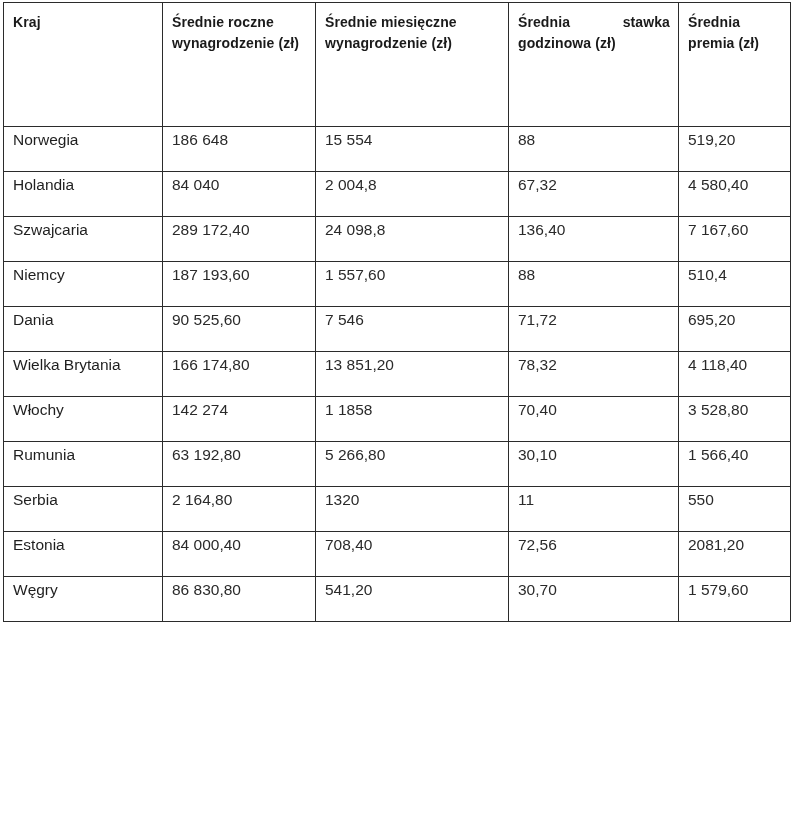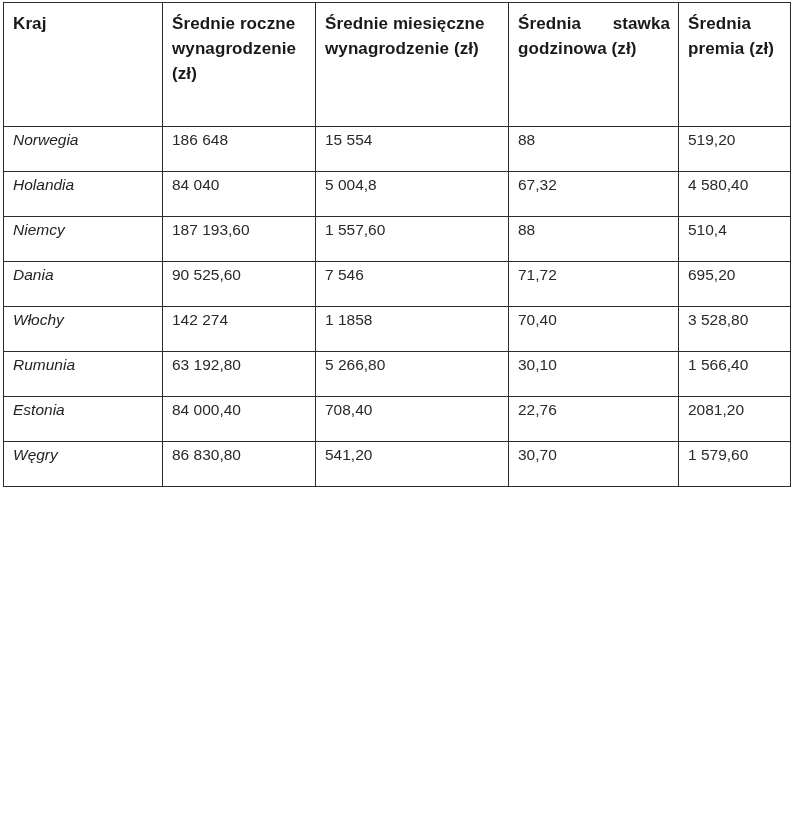--- a/index.html
+++ b/index.html
@@ -40,21 +40,21 @@
   col.c0 { width: 159px; }
   col.c1 { width: 153px; }
   col.c2 { width: 193px; }
   col.c3 { width: 170px; }
   col.c4 { width: 112px; }
 
   thead th {
     height: 124px;
     padding: 9px 8px 4px 9px;
     font-weight: bold;
-    font-size: 17px;
+    font-size: 14px;
     line-height: 1.47;
     text-align: left;
     letter-spacing: 0.1px;
     overflow-wrap: break-word;
     word-break: break-word;
   }
   thead th.justify {
     text-align: justify;
     text-align-last: left;
   }
@@ -62,21 +62,20 @@
     height: 45px;
     padding: 3px 8px 3px 9px;
     font-size: 15.5px;
     line-height: 1.3;
     text-align: left;
     vertical-align: middle;
     color: #2a2a2a;
     white-space: nowrap;
   }
   tbody td.country {
-    font-style: italic;
     color: #1f1f1f;
   }
 </style>
 </head>
 <body>
 
 <div class="sheet">
   <table class="wage-table">
     <colgroup>
       <col class="c0">
@@ -98,57 +97,78 @@
         <tr>
           <td class="country">Norwegia</td>
           <td>186 648</td>
           <td>15 554</td>
           <td>88</td>
           <td>519,20</td>
         </tr>
         <tr>
           <td class="country">Holandia</td>
           <td>84 040</td>
-          <td>5 004,8</td>
+          <td>2 004,8</td>
           <td>67,32</td>
           <td>4 580,40</td>
+        </tr>
+        <tr>
+          <td class="country">Szwajcaria</td>
+          <td>289 172,40</td>
+          <td>24 098,8</td>
+          <td>136,40</td>
+          <td>7 167,60</td>
         </tr>
         <tr>
           <td class="country">Niemcy</td>
           <td>187 193,60</td>
           <td>1 557,60</td>
           <td>88</td>
           <td>510,4</td>
         </tr>
         <tr>
           <td class="country">Dania</td>
           <td>90 525,60</td>
           <td>7 546</td>
           <td>71,72</td>
           <td>695,20</td>
         </tr>
         <tr>
+          <td class="country">Wielka Brytania</td>
+          <td>166 174,80</td>
+          <td>13 851,20</td>
+          <td>78,32</td>
+          <td>4 118,40</td>
+        </tr>
+        <tr>
           <td class="country">Włochy</td>
           <td>142 274</td>
           <td>1 1858</td>
           <td>70,40</td>
           <td>3 528,80</td>
         </tr>
         <tr>
           <td class="country">Rumunia</td>
           <td>63 192,80</td>
           <td>5 266,80</td>
           <td>30,10</td>
           <td>1 566,40</td>
         </tr>
         <tr>
+          <td class="country">Serbia</td>
+          <td>2 164,80</td>
+          <td>1320</td>
+          <td>11</td>
+          <td>550</td>
+        </tr>
+        <tr>
           <td class="country">Estonia</td>
           <td>84 000,40</td>
           <td>708,40</td>
-          <td>22,76</td>
+          <td>72,56</td>
           <td>2081,20</td>
         </tr>
         <tr>
           <td class="country">Węgry</td>
           <td>86 830,80</td>
           <td>541,20</td>
           <td>30,70</td>
           <td>1 579,60</td>
         </tr>
       </tbody>

